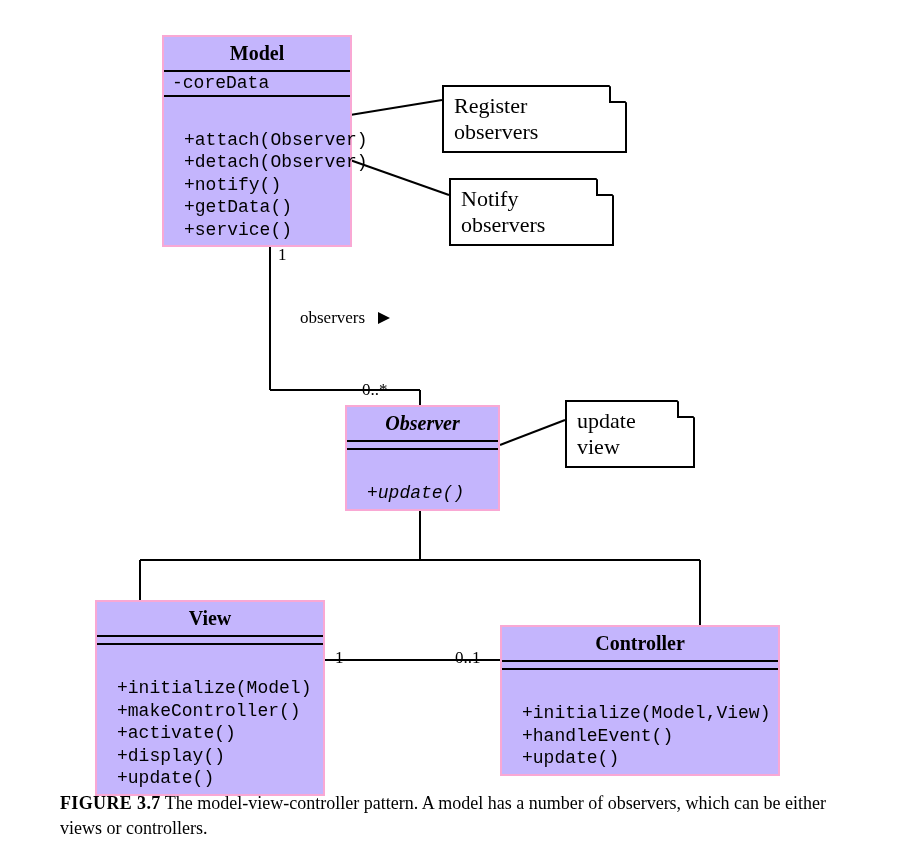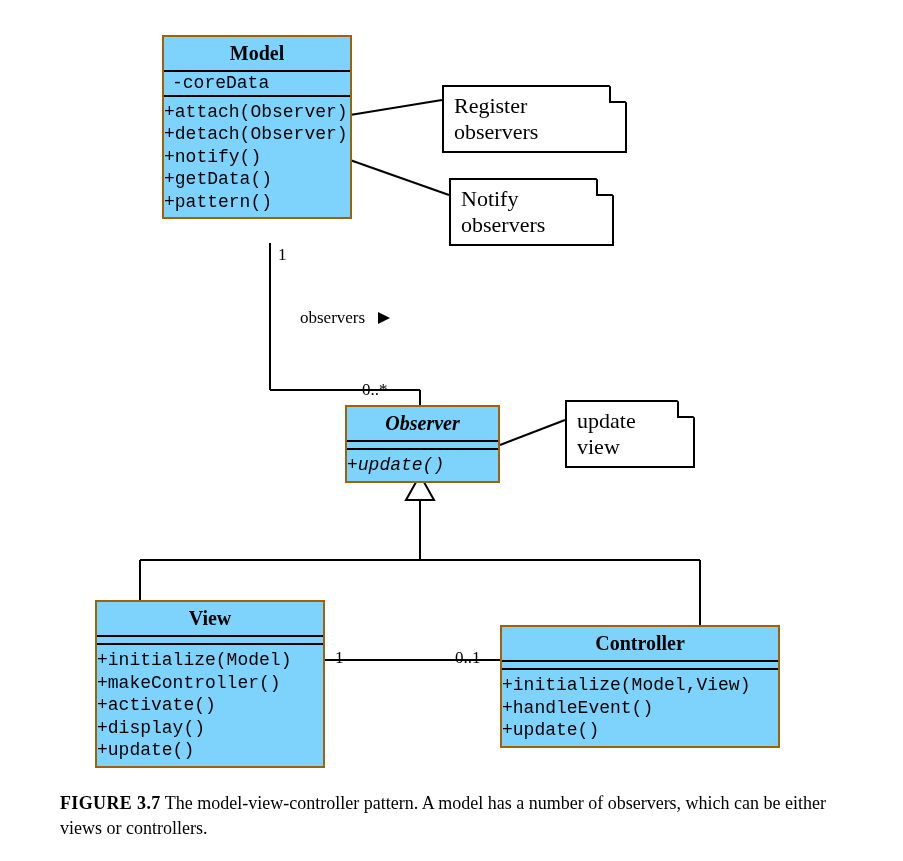--- a/index.html
+++ b/index.html
@@ -18,43 +18,44 @@
     height: 861px;
   }
   svg.wires {
     position: absolute;
     left: 0; top: 0;
     width: 903px; height: 861px;
     pointer-events: none;
   }
   .cls {
     position: absolute;
-    border: 2px solid #a16207;
-    background: #7dd3fc;
+    border: 2px solid #f9a8d4;
+    background: #c4b5fd;
     box-sizing: border-box;
     font-family: 'Courier New', monospace;
     font-size: 18px;
     line-height: 1.25;
   }
   .cls .name {
     text-align: center;
     font-weight: bold;
     font-size: 20px;
     padding: 4px 6px;
     border-bottom: 2px solid #000;
     font-family: Georgia, 'Times New Roman', serif;
   }
   .cls .name.italic { font-style: italic; }
   .cls .attrs {
     padding: 0 8px;
     border-bottom: 2px solid #000;
     min-height: 10px;
   }
   .cls .ops {
-    padding: 4px 0;
+    padding: 4px 20px;
+    margin-top: 28px;
   }
   .cls .thin-sep {
     border-bottom: 2px solid #000;
     height: 6px;
   }
   .cls .ops div, .cls .attrs div, .abstract-op {
     white-space: pre;
   }
   .abstract-op { font-style: italic; }
 
@@ -150,21 +151,21 @@
   <div class="cls" style="left:162px; top:35px; width:190px;">
     <div class="name">Model</div>
     <div class="attrs">
       <div>-coreData</div>
     </div>
     <div class="ops">
       <div>+attach(Observer)</div>
       <div>+detach(Observer)</div>
       <div>+notify()</div>
       <div>+getData()</div>
-      <div>+pattern()</div>
+      <div>+service()</div>
     </div>
   </div>
 
   <div class="note" style="left:442px; top:85px; width:185px;">
     <span>Register observers</span>
     <div class="dogear"></div>
   </div>
   <div class="note" style="left:449px; top:178px; width:165px;">
     <span>Notify observers</span>
     <div class="dogear"></div>

